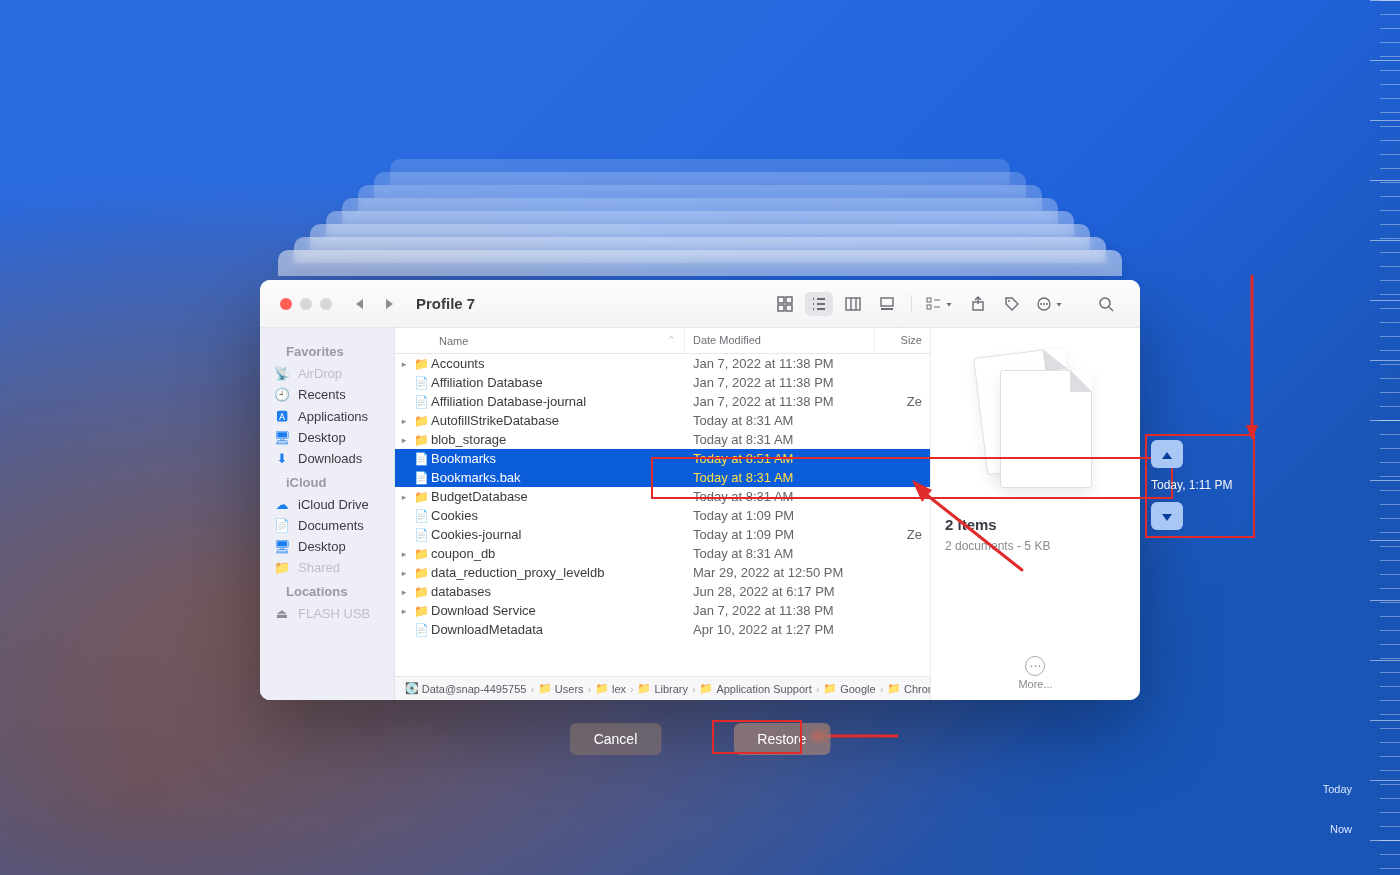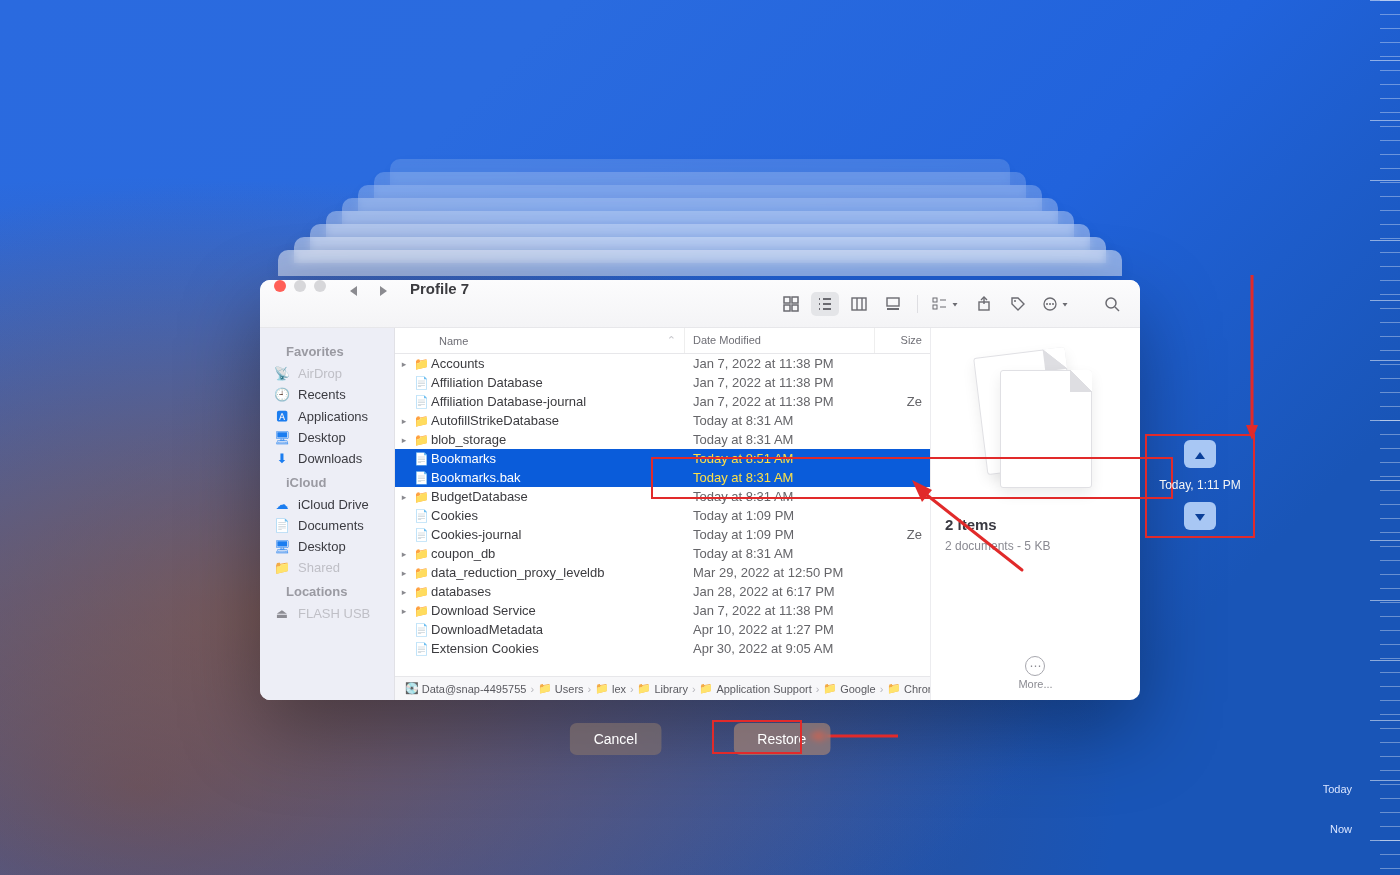--- a/index.html
+++ b/index.html
@@ -35,21 +35,21 @@
   }
 
   
   .finder {
     position: absolute; left: 50%; top: 280px; transform: translateX(-50%);
     width: 880px; height: 420px; border-radius: 10px; overflow: hidden;
     background: #ffffff; box-shadow: 0 30px 80px rgba(0,0,0,0.35);
     display: flex; flex-direction: column;
   }
   .titlebar {
-    height: 48px; display: flex; padding: 0 14px;
+    height: 48px; display: flex; align-items: center; padding: 0 20px;
     border-bottom: 1px solid #e7e7ea;
     background: linear-gradient(#fcfcfd,#f4f4f6);
     gap: 8px;
   }
   .traffic { display: flex; gap: 8px; margin-right: 8px; }
   .dot { width: 12px; height: 12px; border-radius: 50%; }
   .dot.red { background: #ff5f57; }
   .dot.grey { background: #d7d7da; }
   .navbtn { width: 22px; height: 22px; display:flex; align-items:center; justify-content:center; color:#8b8b90; border-radius:5px; }
   .title { font-weight:600; font-size:15px; color:#3c3c40; margin-left:8px; margin-right:auto; }
@@ -102,21 +102,21 @@
   .pathbar .sep2 { color:#b6b6bc; }
 
   
   .btnrow { position:absolute; left:50%; bottom:120px; transform:translateX(-50%); display:flex; gap:72px; }
   .macbtn { padding:8px 24px; border-radius:7px; font-size:14px; color:#fff; background:rgba(255,255,255,0.22); backdrop-filter:blur(3px); border:none; }
   .macbtn.cancel { background:rgba(140,120,110,0.55);text-align:right; }
   .macbtn.restore { background:rgba(180,140,115,0.6); }
   .ann-rect { position:absolute; border:2px solid #e12a2a; pointer-events:none; }
 
   
-  .snapnav { position:absolute; right:145px; top:434px; width:110px; border:2px solid #e12a2a; padding:4px 4px 6px; display:flex; flex-direction:column; gap:10px; align-items:center; }
+  .snapnav { position:absolute; right:145px; top:434px; width:110px; border:2px solid #e12a2a; padding:4px 4px 6px; display:flex; flex-direction:column; gap:10px; align-items:flex-start; }
   .sn-btn { width:32px; height:28px; border-radius:6px; background:#a8c7f4; display:flex; align-items:center; justify-content:center; color:#0a3f99; }
   .sn-label { color:#f5f5f5; font-size:12px; font-weight:500; }
 
   
   .arrow { position:absolute; pointer-events:none; }
   .arrow line, .arrow path { stroke:#e12a2a; stroke-width:3; fill:none; stroke-linecap:round; }
   .arrow .head { fill:#e12a2a; stroke:none; }
 
   .chev-up::before { content:""; display:inline-block; border-left:5px solid transparent; border-right:5px solid transparent; border-bottom:7px solid currentColor; }
   .chev-dn::before { content:""; display:inline-block; border-left:5px solid transparent; border-right:5px solid transparent; border-top:7px solid currentColor; }
@@ -375,42 +375,35 @@
             <span class="chev">▸</span>
             <span class="icon"></span>
             <span class="nm">data_reduction_proxy_leveldb</span>
             <span class="dm">Mar 29, 2022 at 12:50 PM</span>
             <span class="sz"></span>
           </div>
           <div class="row folder">
             <span class="chev">▸</span>
             <span class="icon"></span>
             <span class="nm">databases</span>
-            <span class="dm">Jan 28, 2022 at 6:17 PM</span>
+            <span class="dm">Jun 28, 2022 at 6:17 PM</span>
             <span class="sz"></span>
           </div>
           <div class="row folder">
             <span class="chev">▸</span>
             <span class="icon"></span>
             <span class="nm">Download Service</span>
             <span class="dm">Jan 7, 2022 at 11:38 PM</span>
             <span class="sz"></span>
           </div>
           <div class="row file">
             <span class="chev"></span>
             <span class="icon"></span>
             <span class="nm">DownloadMetadata</span>
             <span class="dm">Apr 10, 2022 at 1:27 PM</span>
-            <span class="sz"></span>
-          </div>
-          <div class="row file">
-            <span class="chev"></span>
-            <span class="icon"></span>
-            <span class="nm">Extension Cookies</span>
-            <span class="dm">Apr 30, 2022 at 9:05 AM</span>
             <span class="sz"></span>
           </div>
         </div>
       <div class="pathbar" id="pathbar">
           <span class="crumb">
             <span style="font-size:11px">💽</span>
             <span>Data@snap-4495755</span>
           </span>
           <span class="sep2">›</span>
           <span class="crumb">

